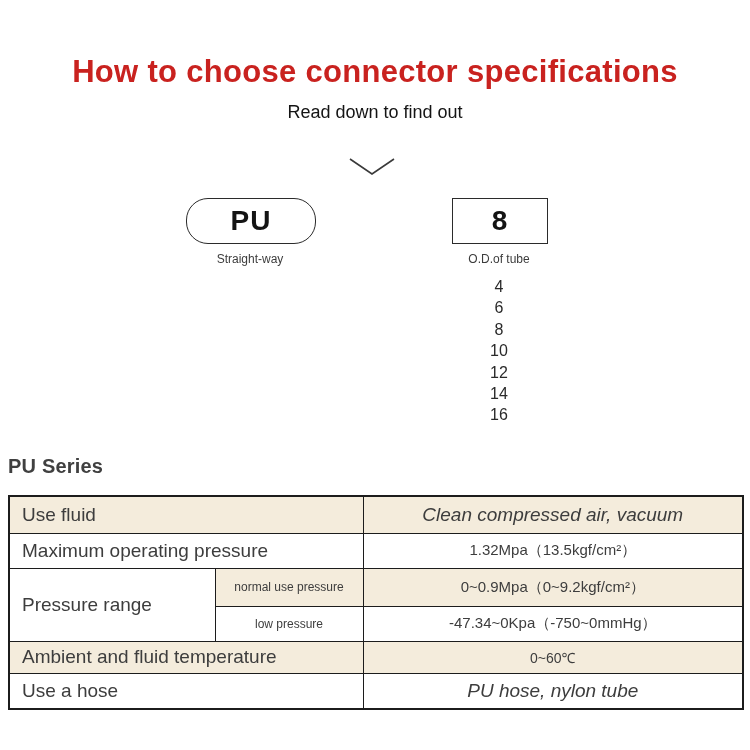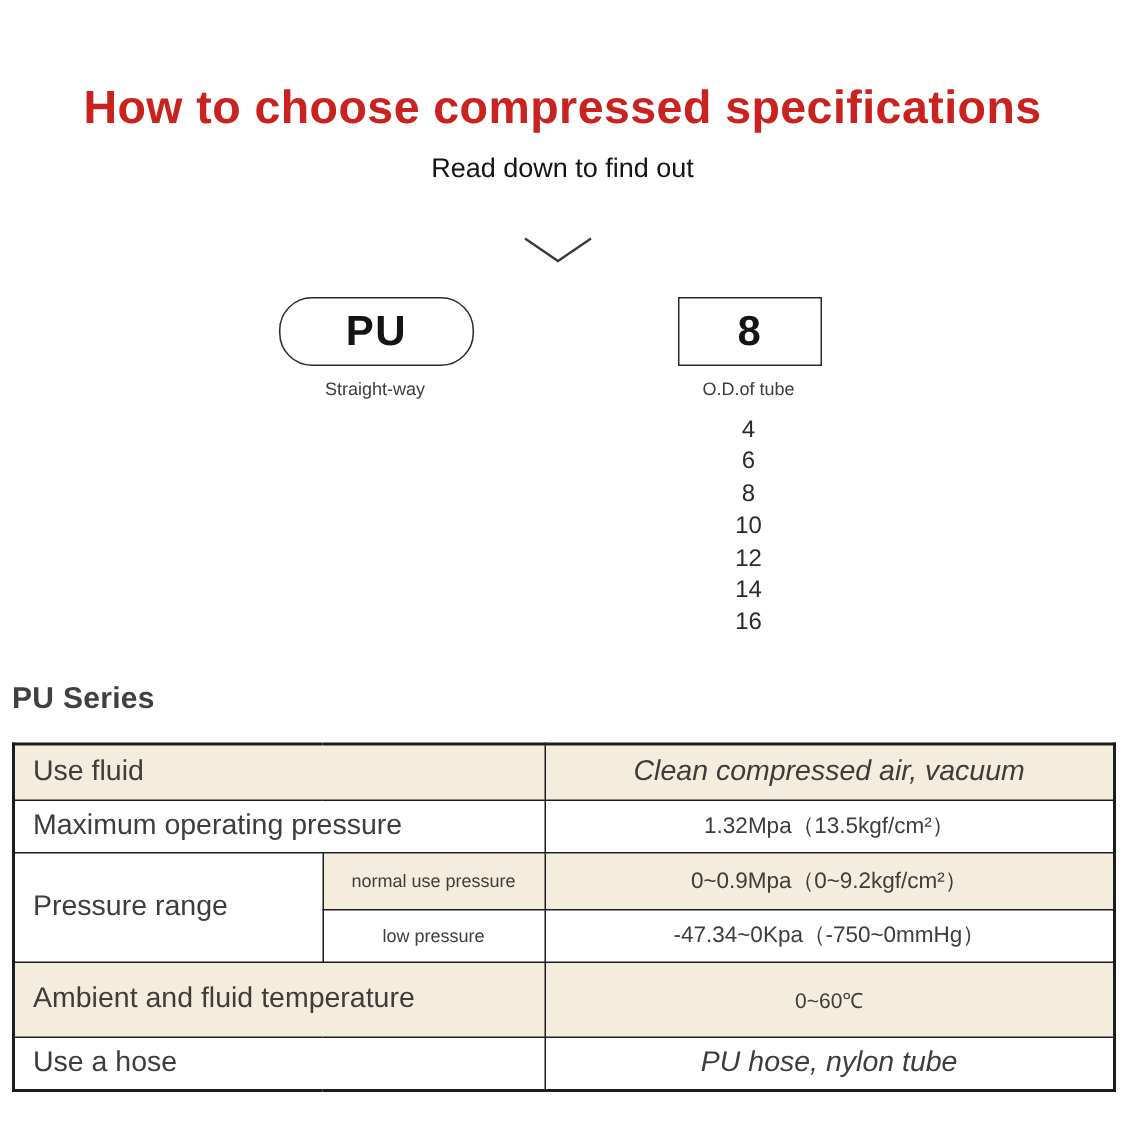--- a/index.html
+++ b/index.html
@@ -60,21 +60,21 @@
   .v-big{font-size:19px;font-style:italic;}
   .v-mid{font-size:15px;}
   .v-sm{font-size:14px;}
   .beige{background:#f4ecdc;}
 </style>
 </head>
 <body>
 
 <div class="page">
 
-  <div class="title">How to choose compressed specifications</div>
+  <div class="title">How to choose connector specifications</div>
   <div class="subtitle">Read down to find out</div>
 
   <svg class="chevron" width="48" height="22" viewBox="0 0 48 22">
     <polyline points="2,3 24,18 46,3" fill="none" stroke="#3a3a3a" stroke-width="1.6"></polyline>
   </svg>
 
   <div class="code-box pu-box">
     <span>PU</span>
   </div>
   <div class="box-label pu-label">Straight-way</div>
@@ -113,21 +113,21 @@
     </tr>
     <tr style="height:38px">
       <td rowspan="2" class="lab">Pressure range</td>
       <td class="sublab beige">normal use pressure</td>
       <td class="val v-mid beige">0~0.9Mpa（0~9.2kgf/cm²）</td>
     </tr>
     <tr style="height:35px">
       <td class="sublab">low pressure</td>
       <td class="val v-mid">-47.34~0Kpa（-750~0mmHg）</td>
     </tr>
-    <tr style="height:50px">
+    <tr style="height:32px">
       <td colspan="2" class="lab beige">Ambient and fluid temperature</td>
       <td class="val v-sm beige">0~60℃</td>
     </tr>
     <tr style="height:36px">
       <td colspan="2" class="lab">Use a hose</td>
       <td class="val v-big">PU hose, nylon tube</td>
     </tr>
   </tbody>
     </table>
 

